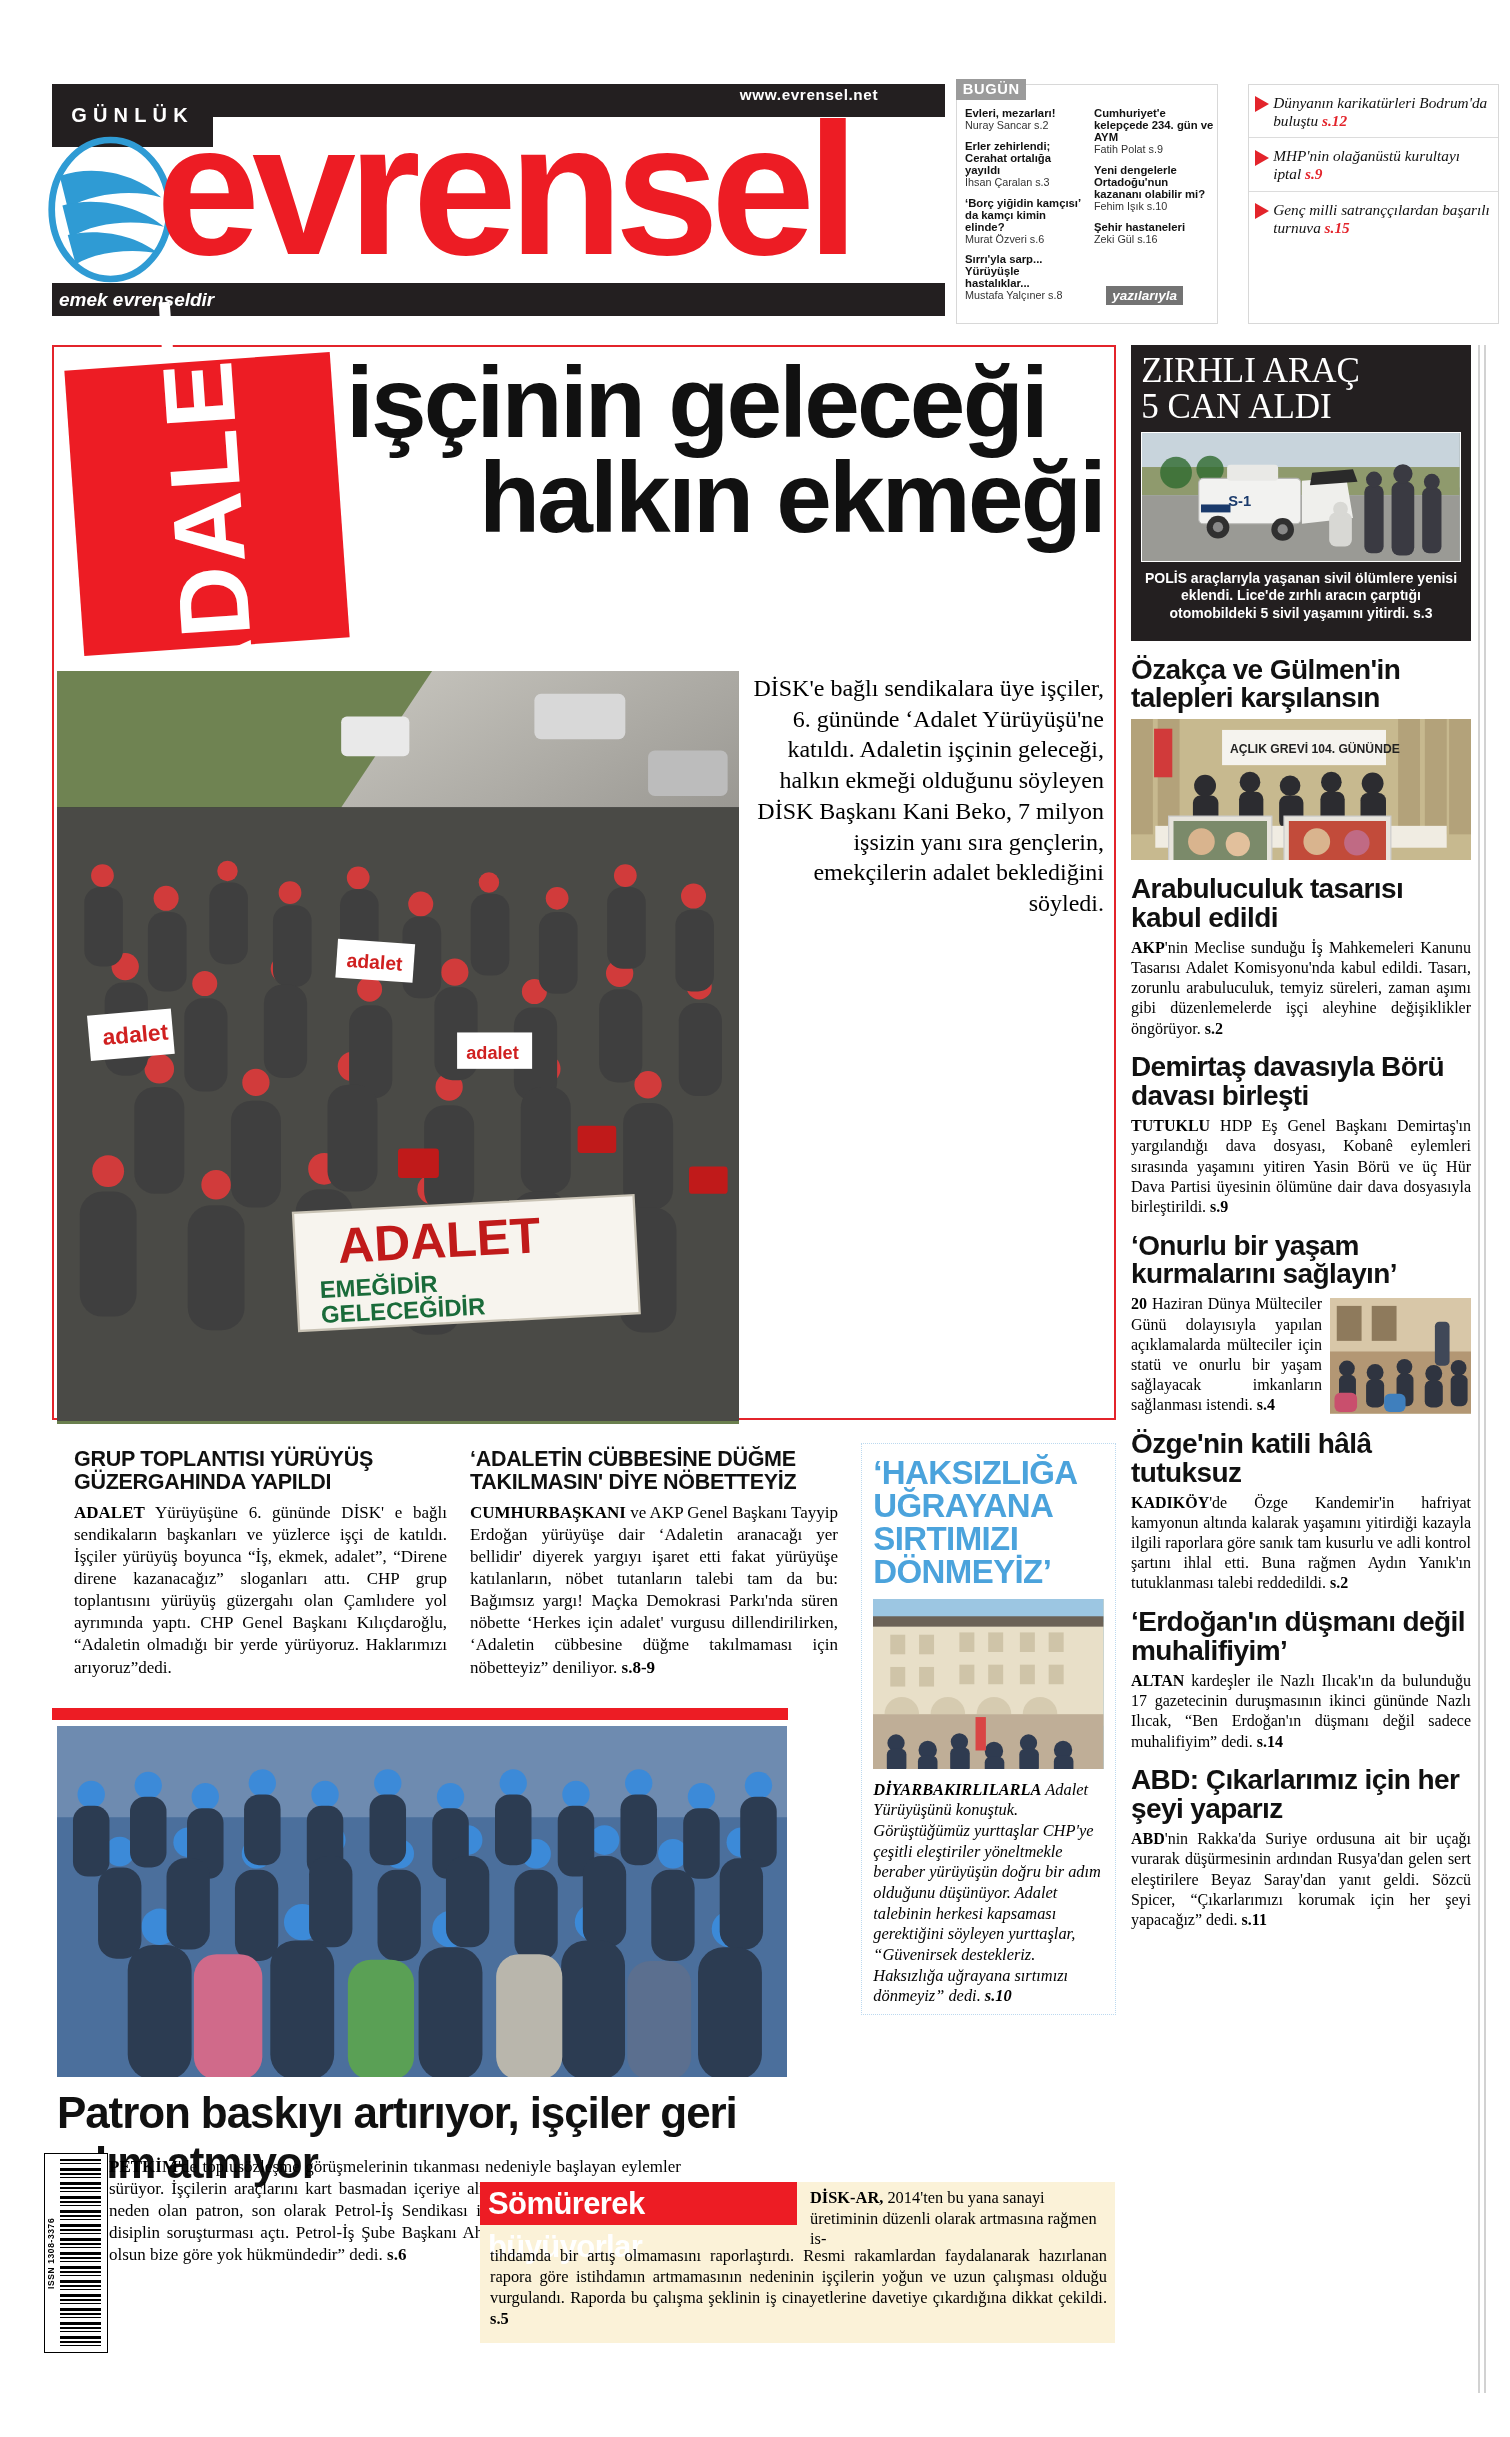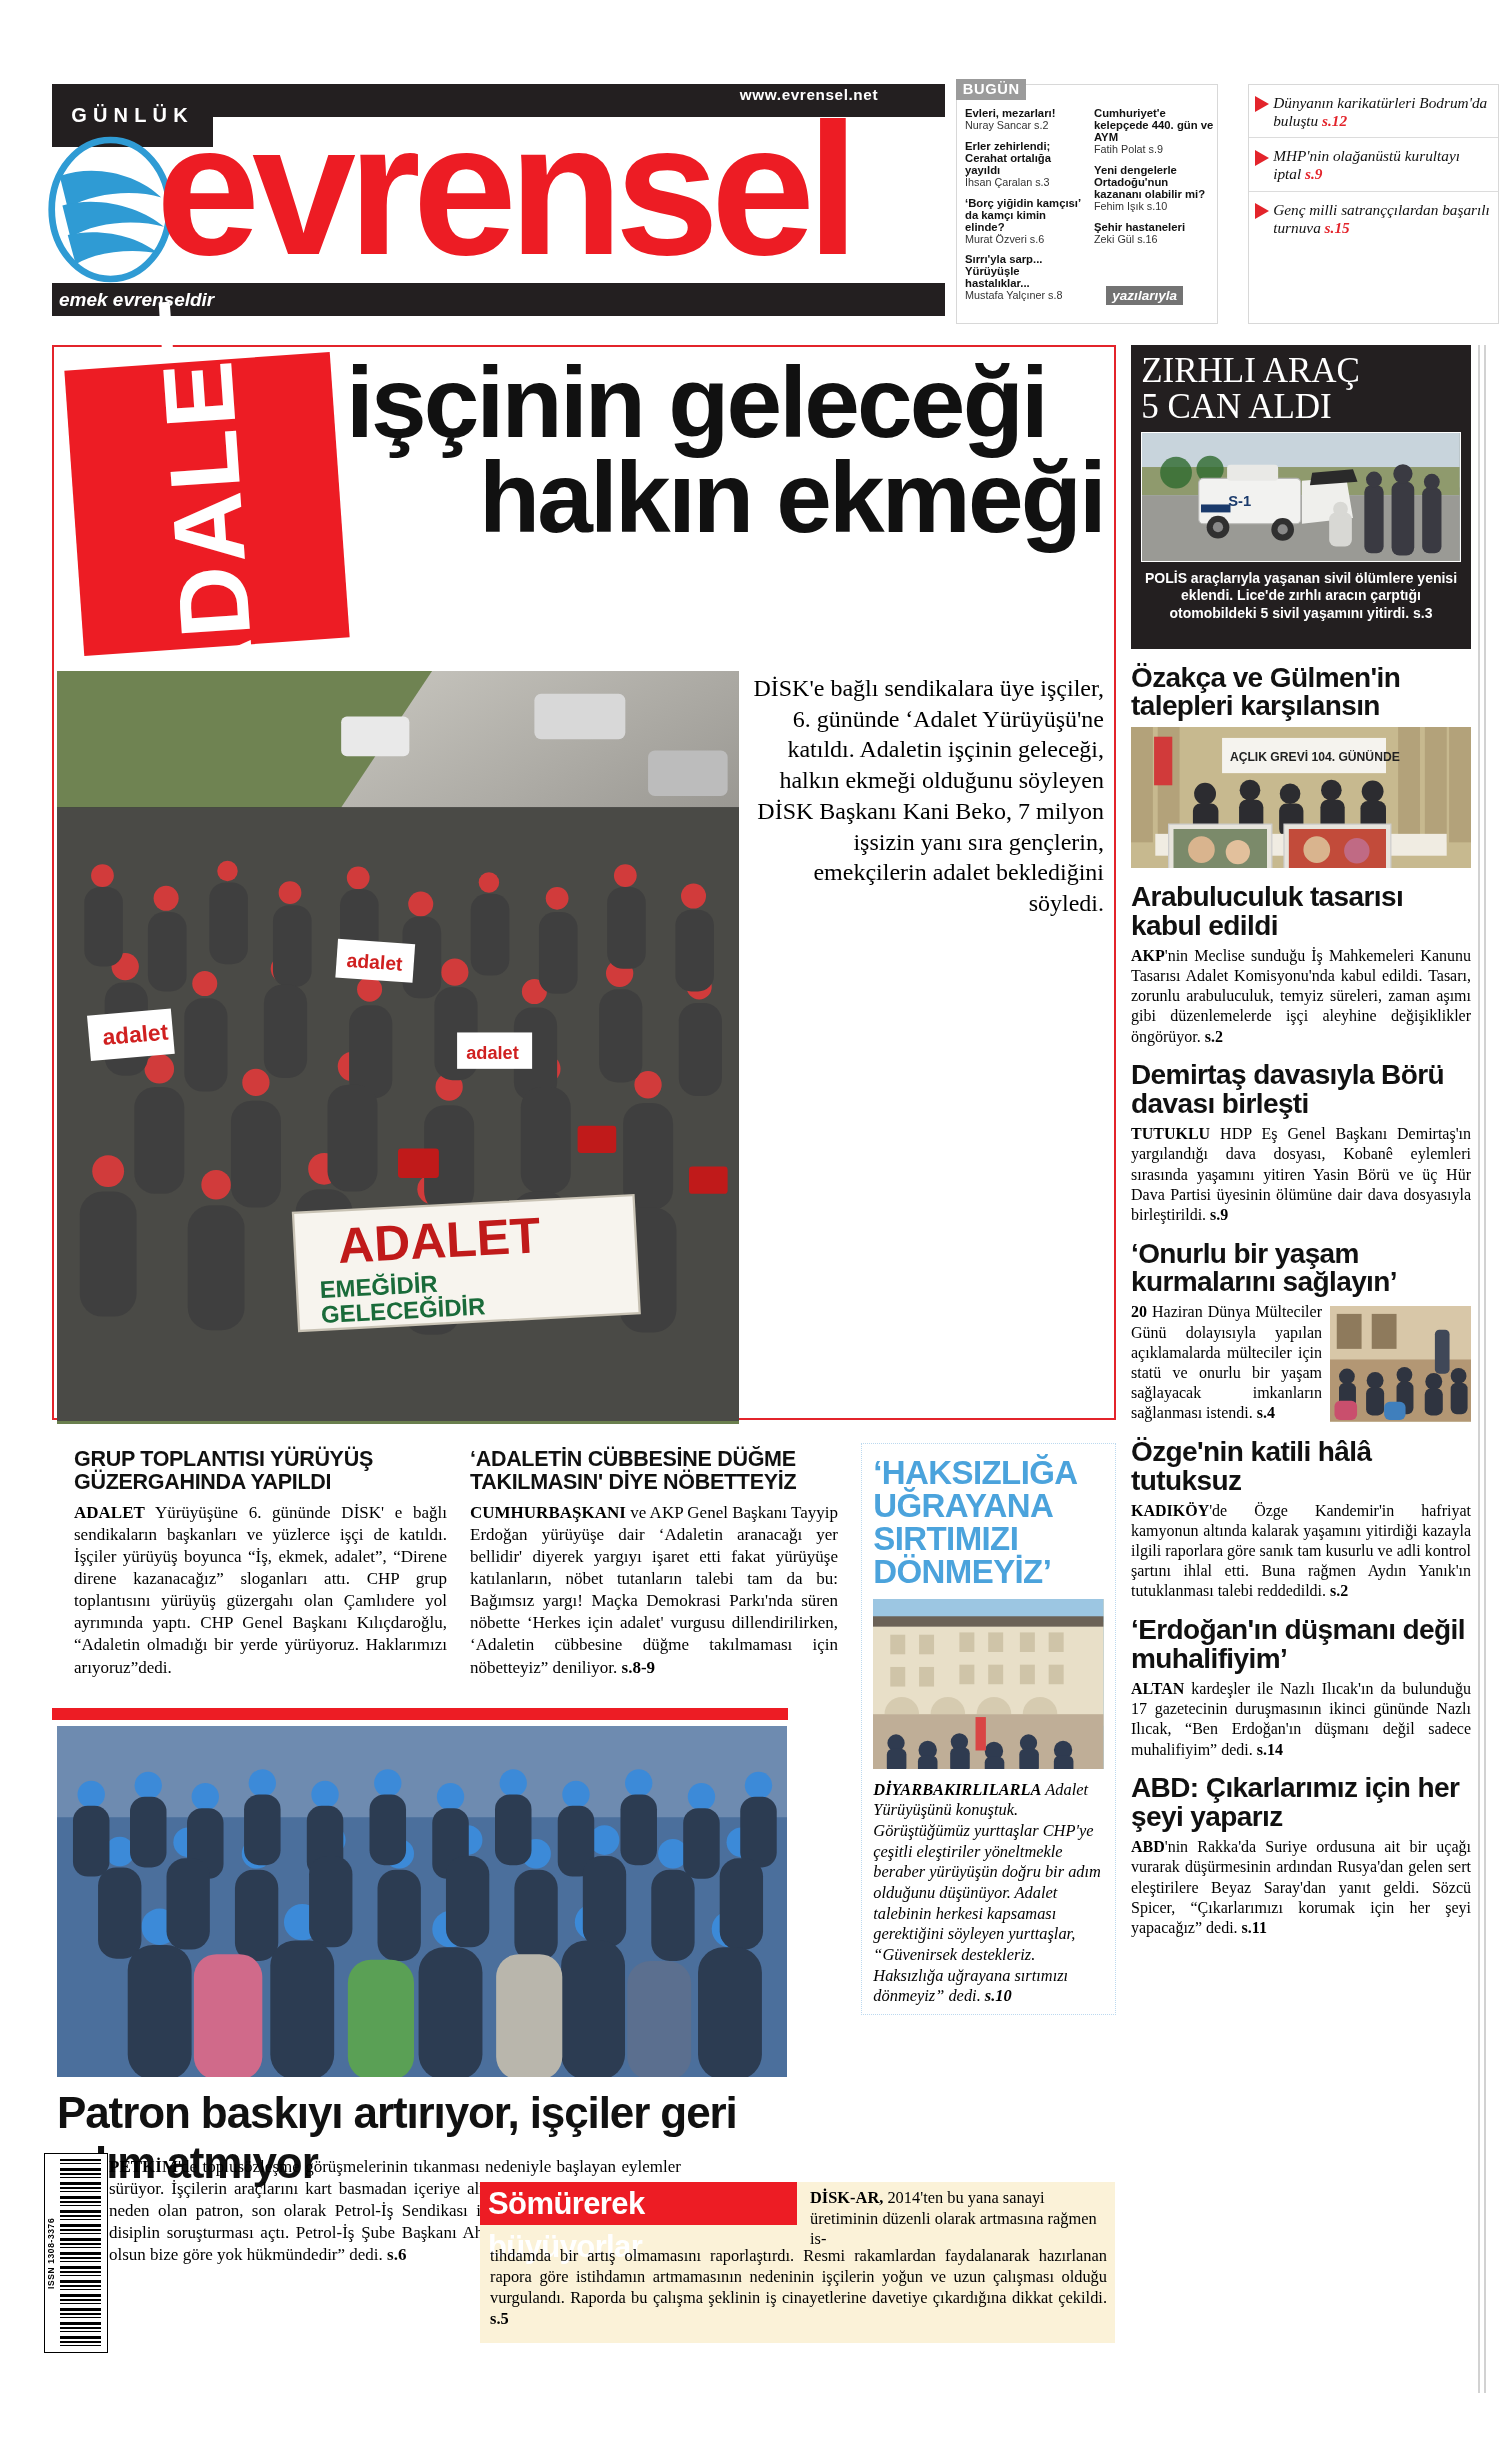--- a/index.html
+++ b/index.html
@@ -91,21 +91,21 @@
   .somuru-body{position:absolute;left:490px;top:2245px;width:617px;font-family:"Liberation Serif",serif;font-size:16.4px;line-height:1.28;text-align:justify;}
 
   
   .rcol{position:absolute;left:1131px;top:345px;width:340px;}
   .rdiv{position:absolute;left:1478px;top:345px;width:1.7px;height:2048px;background:#d2d2d2;}
   .rdiv2{position:absolute;left:1484px;top:345px;width:1.7px;height:2048px;background:#d2d2d2;}
 
   .zirhli{background:#231f20;padding:8px 10.2px 11.3px 10.2px;}
   .zirhli h2{margin:0;color:#fff;font-family:"Liberation Serif",serif;font-size:35px;line-height:1.02;font-weight:normal;letter-spacing:0px;}
   .zirhli .ph{margin-top:8px;width:100%;height:130px;background:#8a8d83;overflow:hidden;position:relative;border:1.7px solid #fff;box-sizing:border-box;}
-  .zirhli p{margin:8px 0 16px 0;color:#fff;font-size:14px;line-height:1.22;text-align:center;font-weight:bold;}
+  .zirhli p{margin:8px 0 8px 0;color:#fff;font-size:14px;line-height:1.22;text-align:center;font-weight:bold;}
 
   .ritem{margin-top:14.7px;}
   .rhead{font-weight:bold;font-size:28px;line-height:1.02;letter-spacing:-0.6px;color:#111;}
   .rbody{margin-top:5.7px;font-family:"Liberation Serif",serif;font-size:16px;line-height:1.26;text-align:justify;}
   .rbody b{font-weight:bold;}
   .rphoto{margin-top:6.8px;width:100%;height:141px;overflow:hidden;position:relative;background:#fef9c3;}
   .rfloat{float:right;width:141px;height:116px;margin:3.4px 0 3.4px 8px;overflow:hidden;position:relative;background:#c2b091;}
 
   
   .fill{position:absolute;inset:0;}
@@ -159,21 +159,21 @@
         <div class="t">‘Borç yiğidin kamçısı’ da kamçı kimin elinde?</div>
         <div class="a">Murat Özveri s.6</div>
       </div>
       <div class="bitem">
         <div class="t">Sırrı'yla sarp... Yürüyüşle hastalıklar...</div>
         <div class="a">Mustafa Yalçıner s.8</div>
       </div>
     </div>
     <div class="bcol">
       <div class="bitem">
-        <div class="t">Cumhuriyet'e kelepçede 440. gün ve AYM</div>
+        <div class="t">Cumhuriyet'e kelepçede 234. gün ve AYM</div>
         <div class="a">Fatih Polat s.9</div>
       </div>
       <div class="bitem">
         <div class="t">Yeni dengelerle Ortadoğu'nun kazananı olabilir mi?</div>
         <div class="a">Fehim Işık s.10</div>
       </div>
       <div class="bitem">
         <div class="t">Şehir hastaneleri</div>
         <div class="a">Zeki Gül s.16</div>
       </div>

